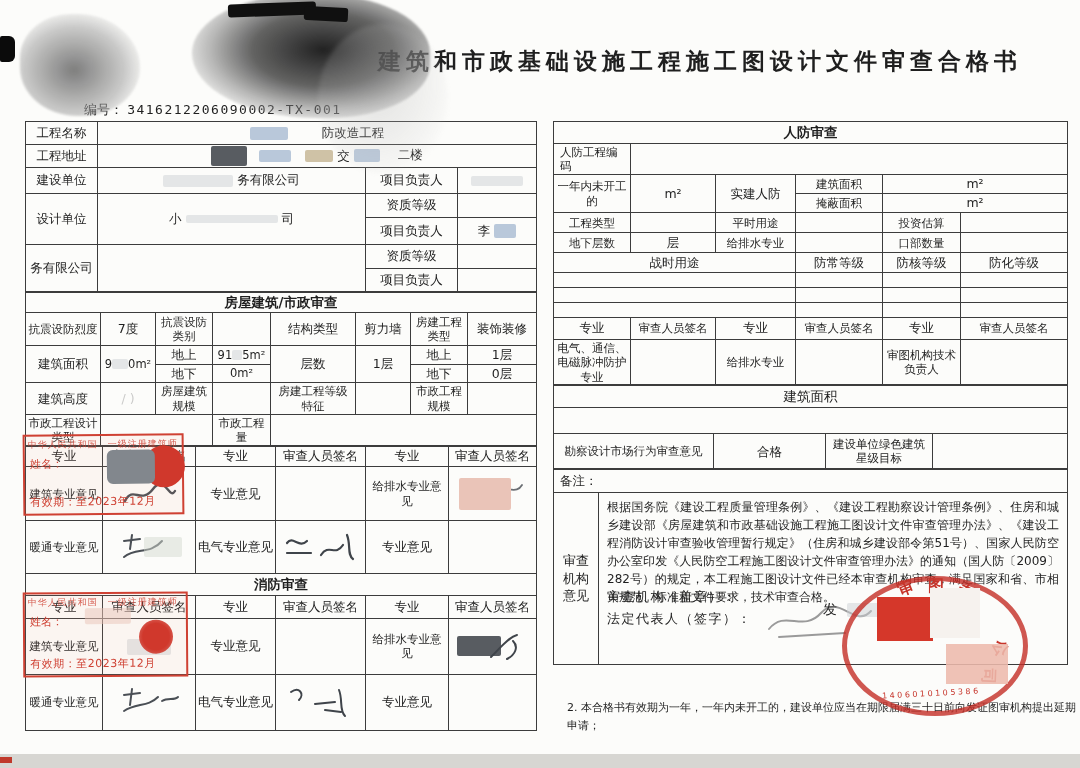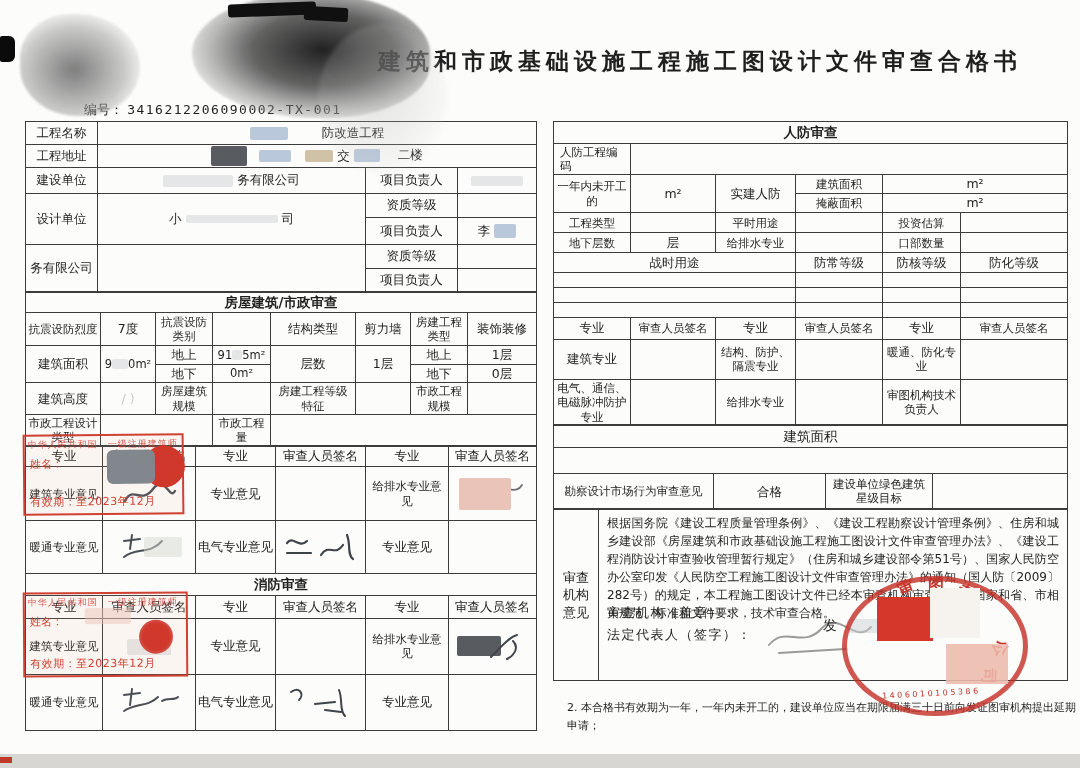--- a/index.html
+++ b/index.html
@@ -428,28 +428,20 @@
         </colgroup>
       <tbody>
           <tr style="height:22px">
         <td>专业</td>
         <td class="small">审查人员签名</td>
         <td>专业</td>
         <td class="small">审查人员签名</td>
         <td>专业</td>
         <td class="small">审查人员签名</td>
       </tr>
-      <tr style="height:40px">
-        <td>建筑专业</td>
-        <td></td>
-        <td class="small">结构、防护、隔震专业</td>
-        <td></td>
-        <td class="small">暖通、防化专业</td>
-        <td></td>
-      </tr>
       <tr style="height:46px">
         <td class="small">电气、通信、电磁脉冲防护专业</td>
         <td></td>
         <td class="small">给排水专业</td>
         <td></td>
         <td class="small">审图机构技术负责人</td>
         <td></td>
       </tr>
     </tbody>
       </table>
@@ -478,20 +470,30 @@
       <tbody>
           <tr style="height:36px">
         <td class="small">勘察设计市场行为审查意见</td>
         <td>合格</td>
         <td class="small">建设单位绿色建筑星级目标</td>
         <td></td>
       </tr>
     </tbody>
       </table>
 
+    <table class="rtbl">
+      <colgroup>
+          <col style="width:514px">
+        </colgroup>
+      <tbody>
+          <tr style="height:24px">
+            <td class="left-al">备注：</td>
+          </tr>
+    </tbody>
+      </table>
 
     <table class="rtbl">
       <colgroup>
           <col style="width:45px">
           <col style="width:469px">
         </colgroup>
       <tbody>
           <tr style="height:172px">
         <td class="vlabel">审查机构意见</td>
         <td class="agency-cell">

